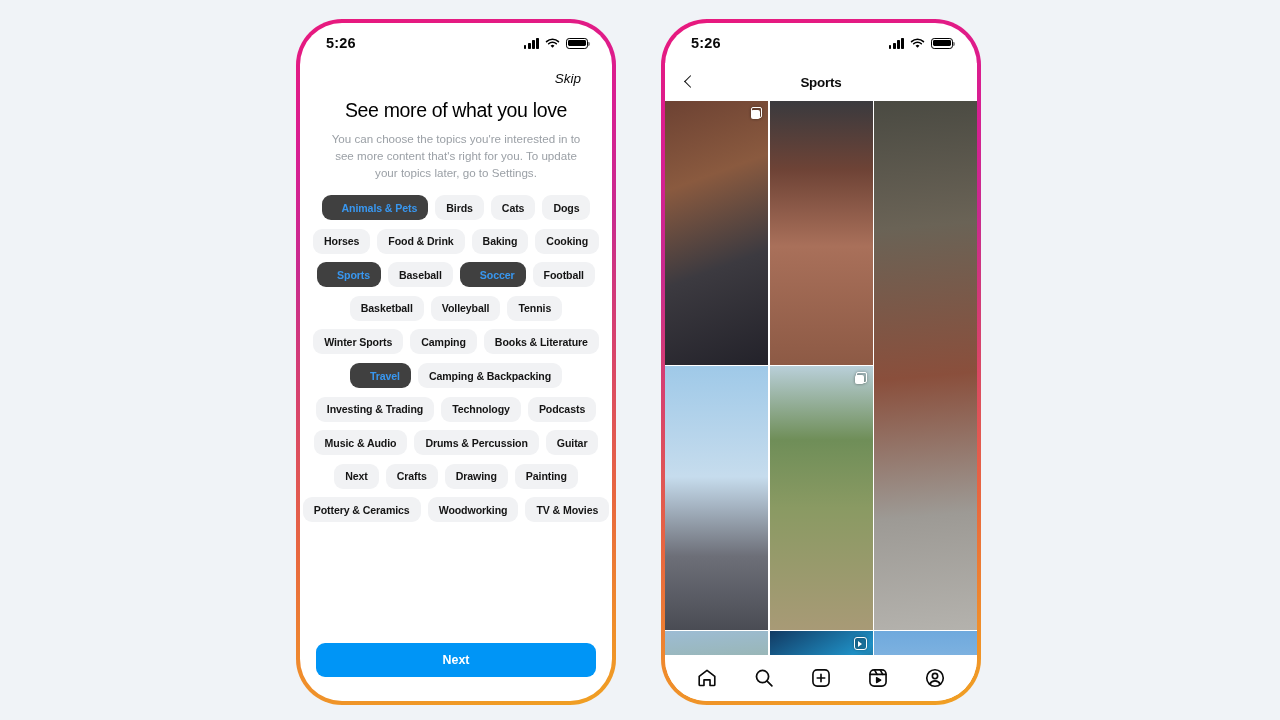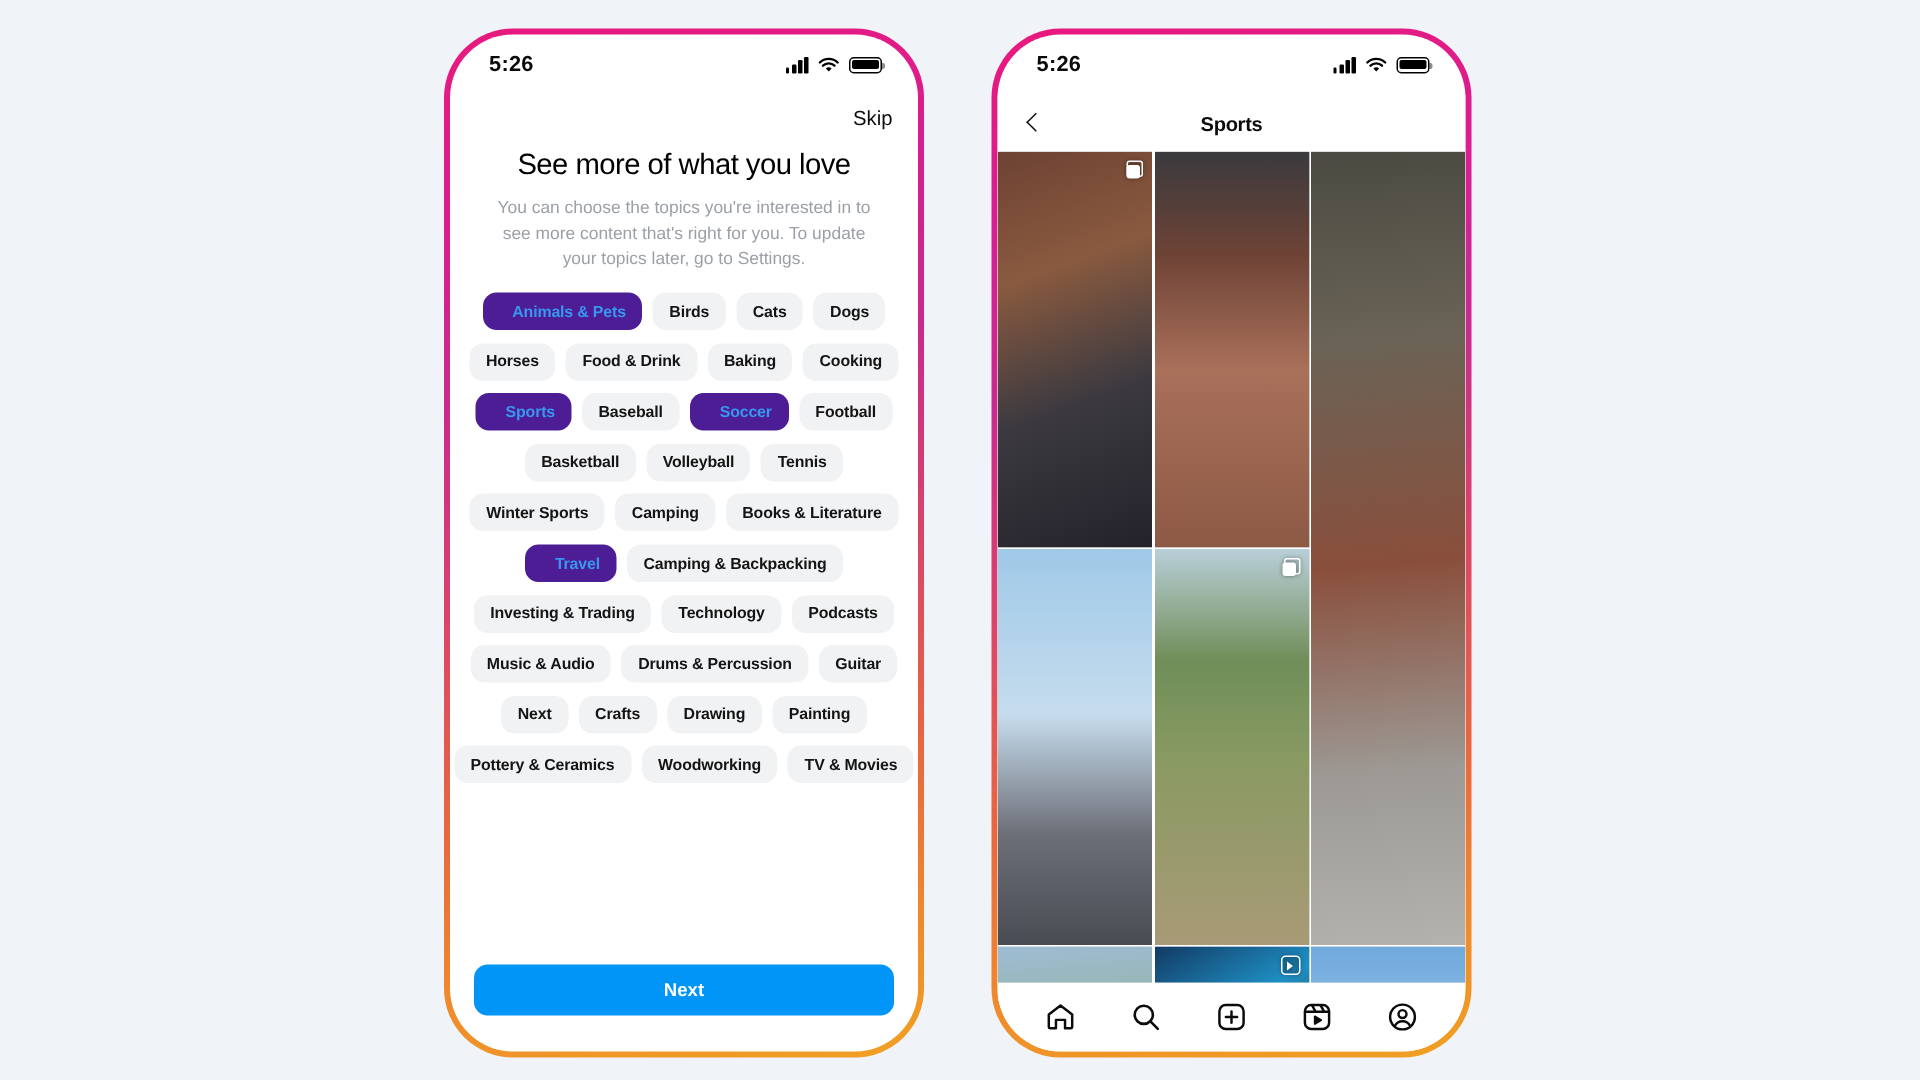--- a/index.html
+++ b/index.html
@@ -51,42 +51,42 @@
   }
   .batt::after{
     content:"";position:absolute;right:-3.4px;top:3.2px;width:2px;height:4.2px;
     background:rgba(0,0,0,.45);border-radius:0 1.4px 1.4px 0;
   }
   .batt span{display:block;width:100%;height:100%;background:#000;border-radius:1.4px;}
 
   
   .topbar-skip{
     height:30px;flex:0 0 30px;display:flex;align-items:center;justify-content:flex-end;
-    padding-right:17px;box-sizing:border-box;
+    padding-right:31px;box-sizing:border-box;font-style:italic;
   }
   .skip{font-size:13.5px;color:#0b0b0b;cursor:pointer;}
   .intro{padding:6px 16px 0;text-align:center;}
   .intro h1{
     margin:0 0 8px;font-size:19.5px;font-weight:400;color:#000;letter-spacing:-.35px;
   }
   .intro p{
     margin:0;font-size:11.6px;line-height:1.47;color:#9ba0a6;
     padding:0 12px;
   }
   .chips{
     padding:14px 12px 0;display:flex;flex-direction:column;gap:8.6px;flex:1 1 auto;
   }
   .chip-row{display:flex;justify-content:center;gap:7px;flex-wrap:nowrap;}
   .chip{
     background:#f1f2f4;color:#141414;
     font-size:10.6px;font-weight:700;
     padding:6.5px 11px;border-radius:9px;white-space:nowrap;cursor:pointer;
     letter-spacing:-.1px;
   }
-  .chip.sel{background:#4c1d95;color:#3897f0;padding-left:20px;}
+  .chip.sel{background:#404040;color:#3897f0;padding-left:20px;}
   .cta-wrap{padding:0 16px 24px;flex:0 0 auto;}
   .cta{
     display:block;width:100%;box-sizing:border-box;
     background:#0095f6;color:#fff;border:0;border-radius:9px;
     height:34px;font-size:12.4px;font-weight:700;cursor:pointer;
     font-family:inherit;
   }
 
   
   .navhead{

